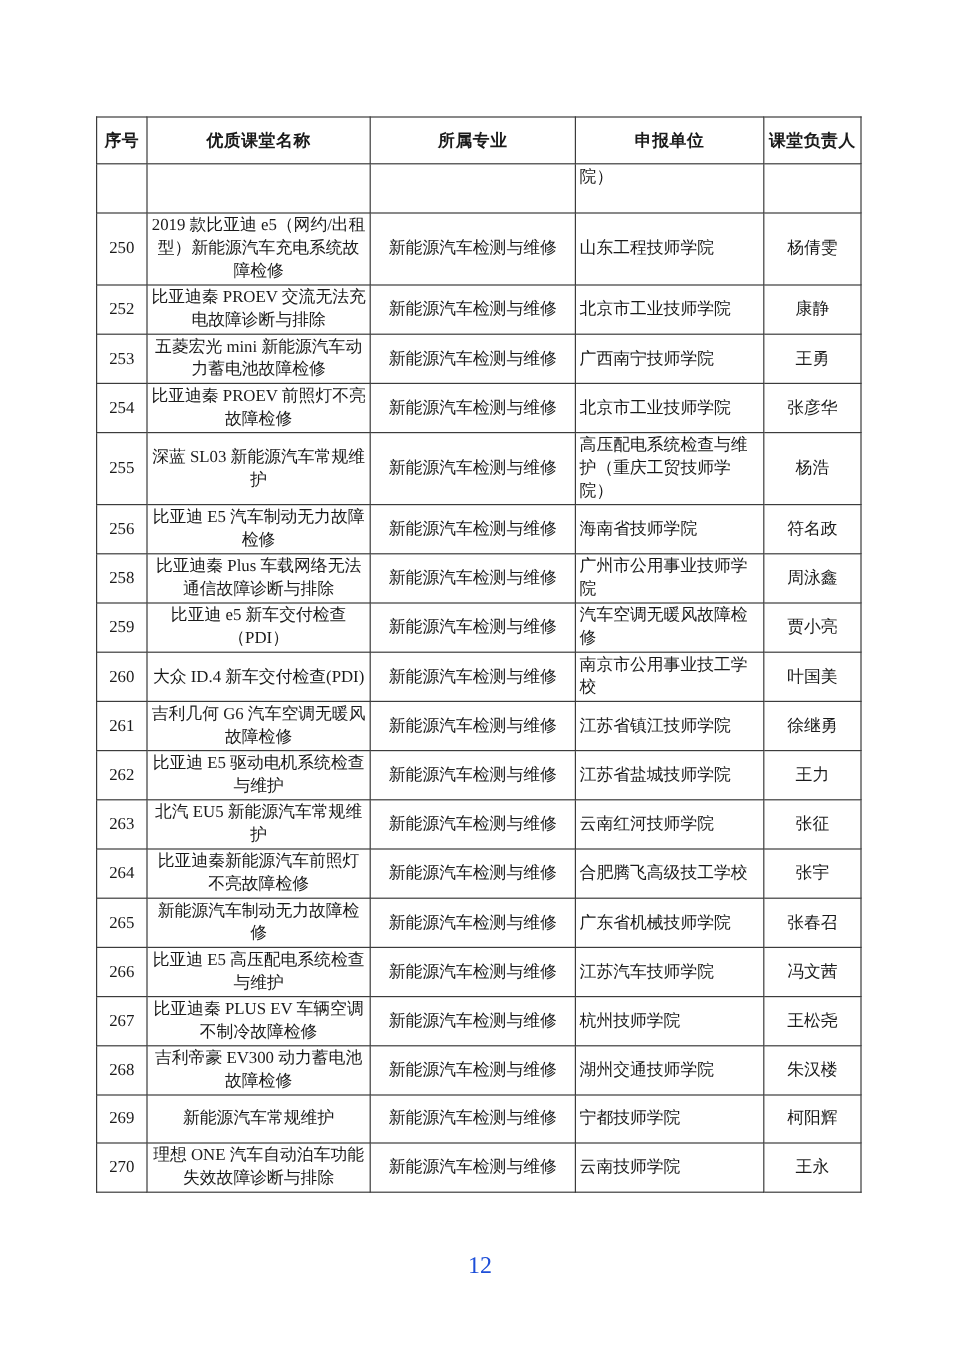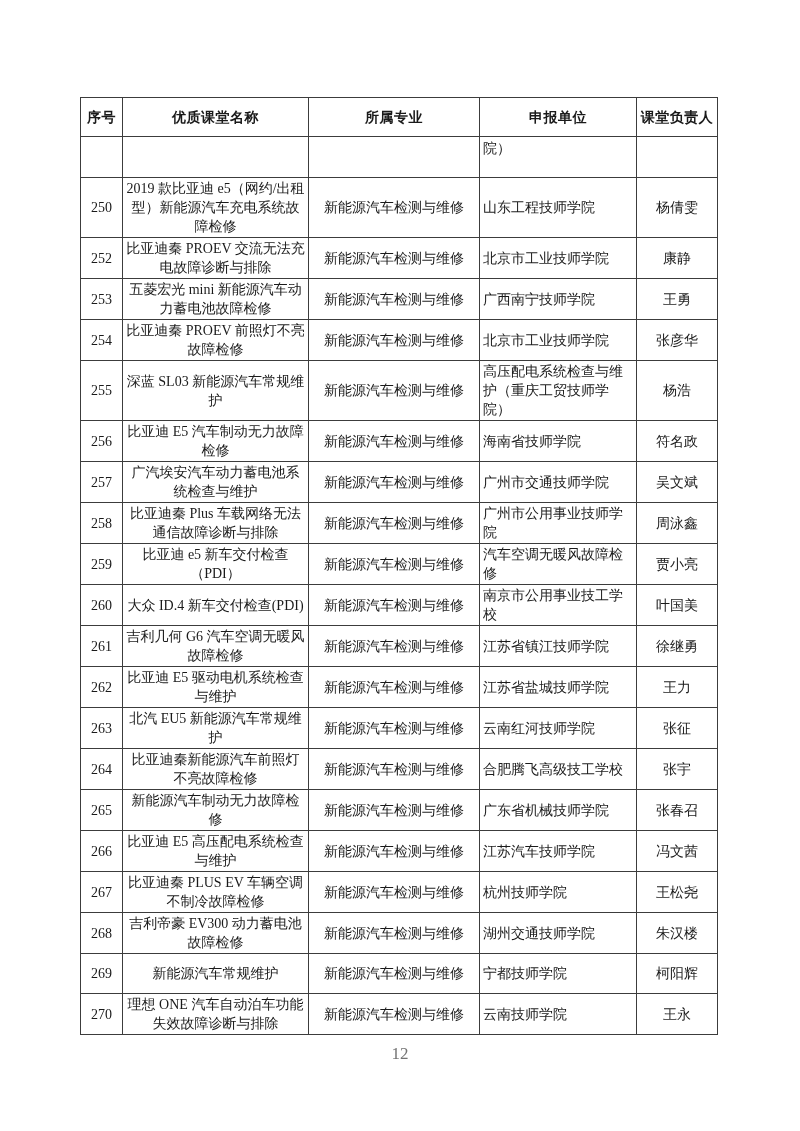--- a/index.html
+++ b/index.html
@@ -50,22 +50,22 @@
   .carryover-row td {
     vertical-align: top;
     padding-top: 2px;
   }
   .page-number {
     position: absolute;
     top: 1044px;
     left: 0;
     width: 100%;
     text-align: center;
-    font-size: 17px;
-    color: #737373;
+    font-size: 20px;
+    color: #1d4ed8;
   }
 </style>
 </head>
 <body>
 
 <div>
 
   <table class="doc-table">
     <colgroup>
       <col style="width:42px">
@@ -127,27 +127,20 @@
           <td class="cell-leader">杨浩</td>
         </tr>
         <tr>
           <td class="cell-no">256</td>
           <td class="cell-name">比亚迪 E5 汽车制动无力故障检修</td>
           <td class="cell-major">新能源汽车检测与维修</td>
           <td class="cell-unit">海南省技师学院</td>
           <td class="cell-leader">符名政</td>
         </tr>
         <tr>
-          <td class="cell-no">257</td>
-          <td class="cell-name">广汽埃安汽车动力蓄电池系统检查与维护</td>
-          <td class="cell-major">新能源汽车检测与维修</td>
-          <td class="cell-unit">广州市交通技师学院</td>
-          <td class="cell-leader">吴文斌</td>
-        </tr>
-        <tr>
           <td class="cell-no">258</td>
           <td class="cell-name">比亚迪秦 Plus 车载网络无法通信故障诊断与排除</td>
           <td class="cell-major">新能源汽车检测与维修</td>
           <td class="cell-unit">广州市公用事业技师学院</td>
           <td class="cell-leader">周泳鑫</td>
         </tr>
         <tr>
           <td class="cell-no">259</td>
           <td class="cell-name">比亚迪 e5 新车交付检查（PDI）</td>
           <td class="cell-major">新能源汽车检测与维修</td>

